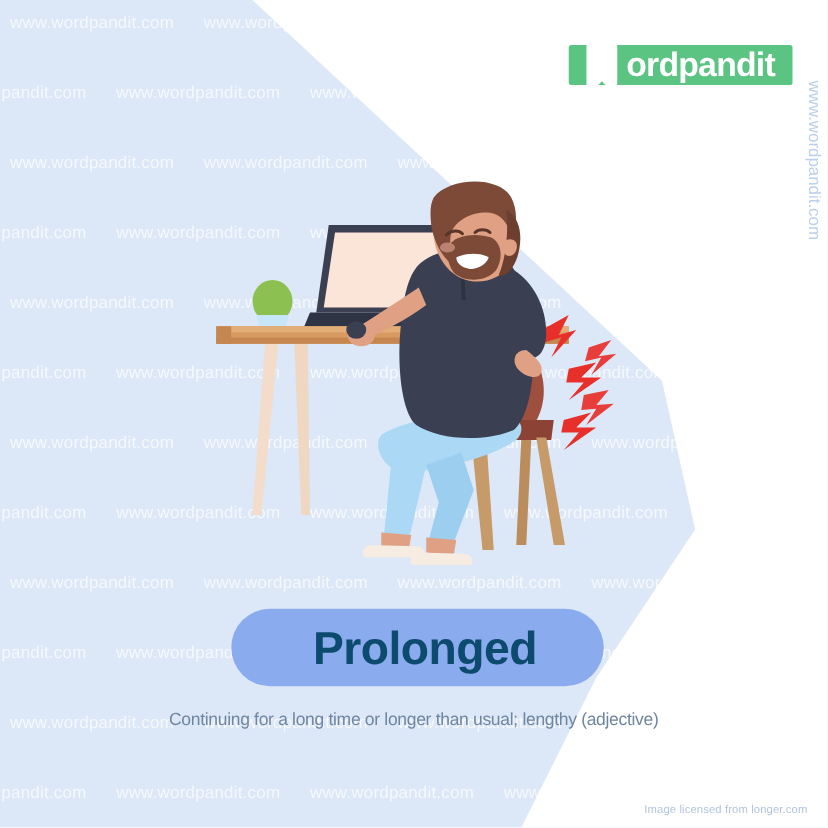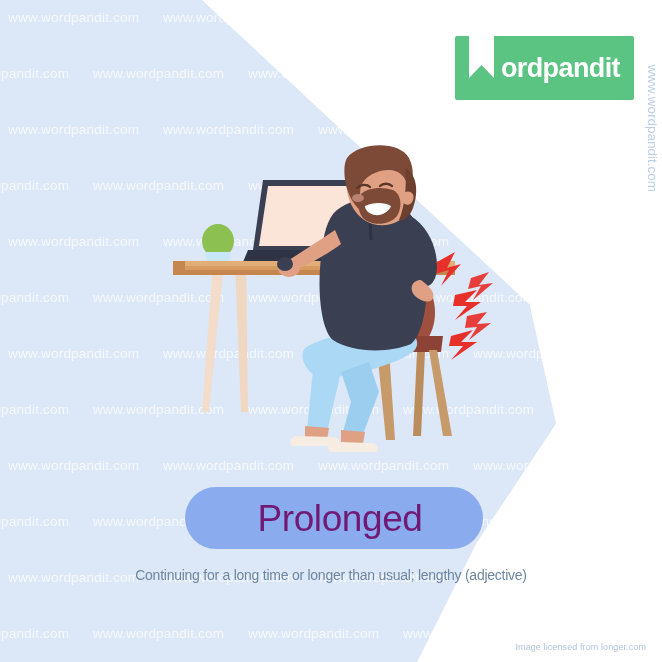--- a/index.html
+++ b/index.html
@@ -85,21 +85,21 @@
     letter-spacing: -0.1px;
     margin-top: 3px;
     line-height: 1.05;
   }
 
   
   .logo {
     position: absolute;
     right: 28px;
     top: 36px;
-    height: 64px;
+    height: 32px;
     min-width: 168px;
     background: #5cc482;
     border-radius: 2px;
     z-index: 7;
     display: flex;
     align-items: center;
     padding-left: 46px;
     padding-right: 14px;
     box-sizing: border-box;
   }
@@ -138,23 +138,23 @@
     width: 298px;
     height: 62px;
     background: #8aabee;
     border-radius: 31px;
     display: flex;
     align-items: center;
     justify-content: center;
     z-index: 8;
   }
   .word-badge-text {
-    color: #701a75;
+    color: #0c4a6e;
     font-size: 37px;
-    font-weight: normal;
+    font-weight: bold;
     letter-spacing: -0.4px;
     line-height: 1;
     margin-left: 12px;
   }
 
   
   .definition {
     position: absolute;
     left: 0;
     right: 0;

